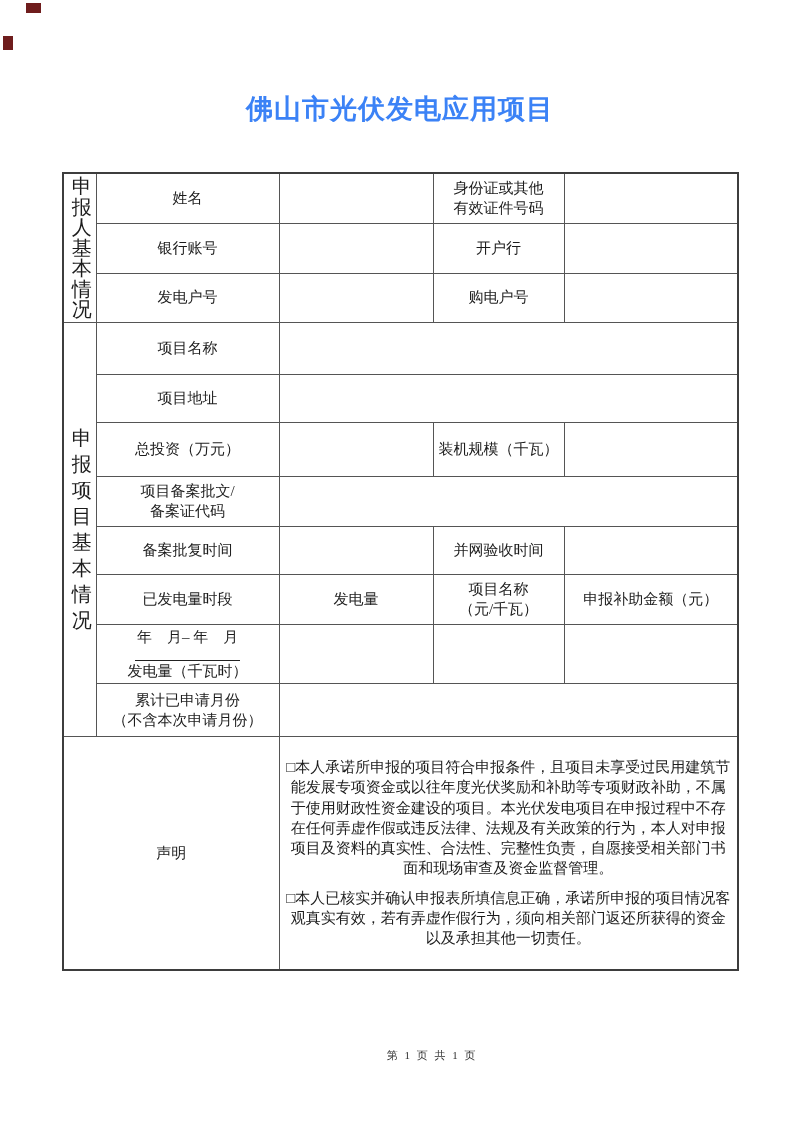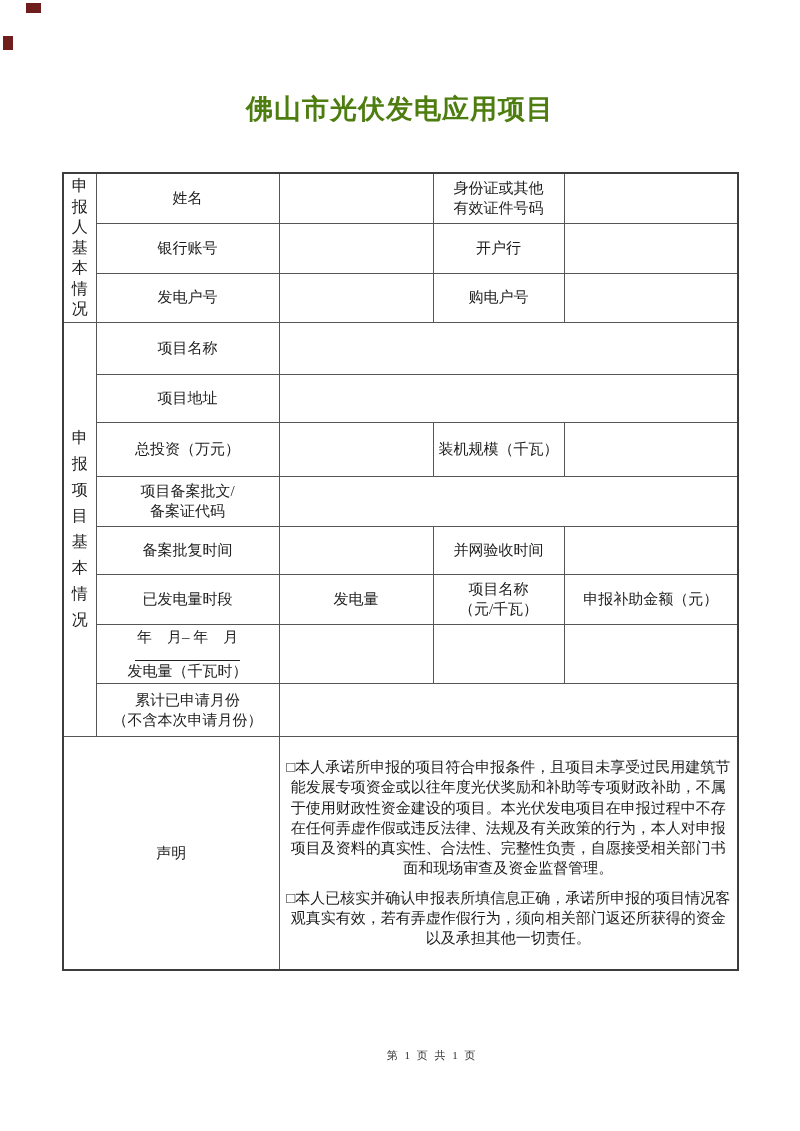--- a/index.html
+++ b/index.html
@@ -7,36 +7,36 @@
     width:800px;height:1131px;position:relative;background:#ffffff;
     font-family:"Liberation Serif","DejaVu Serif",serif;
     color:#1c1c1c;overflow:hidden;
   }
   .scan-mark{position:absolute;background:#6f1d1d;}
   .scan-mark.m1{left:26px;top:3px;width:15px;height:10px;}
   .scan-mark.m2{left:3px;top:36px;width:10px;height:14px;}
 
   .title{position:absolute;top:90px;left:0;width:100%;text-align:center;
     font-family:"Liberation Sans","DejaVu Sans",sans-serif;
-    font-weight:700;font-size:27px;line-height:38px;color:#4d7c0f;letter-spacing:1px;}
+    font-weight:700;font-size:27px;line-height:38px;color:#3b82f6;letter-spacing:1px;}
   .u-year{border-bottom:2px solid #161616;padding:0 9px 1px 2px;}
 
   table.form{
     position:absolute;left:62px;top:172px;width:675px;
     border-collapse:collapse;table-layout:fixed;
     border:2px solid #3d3d3d;
   }
   table.form td{
     border:1px solid #555;vertical-align:middle;text-align:center;
     font-size:15px;line-height:1.35;padding:2px 4px;color:#1c1c1c;
     overflow:hidden;
   }
   td.vhead .vtext{
     width:16px;margin:0 auto;word-break:break-all;letter-spacing:0;
-    font-size:16px;text-align:center;
+    font-size:20px;text-align:center;
   }
   td.vhead.s1 .vtext{line-height:20.5px;}
   td.vhead.s2 .vtext{line-height:26px;}
   .u-range{border-bottom:1.5px solid #222;padding:0 2px 13px 2px;display:inline-block;}
   td.decl-label{font-size:16px;}
   td.decl-text{
     vertical-align:top;text-align:justify;
     padding:9px 13px 6px 13px;font-size:15.5px;line-height:21.5px;color:#222;
   }
   td.decl-text p{margin:0;}

